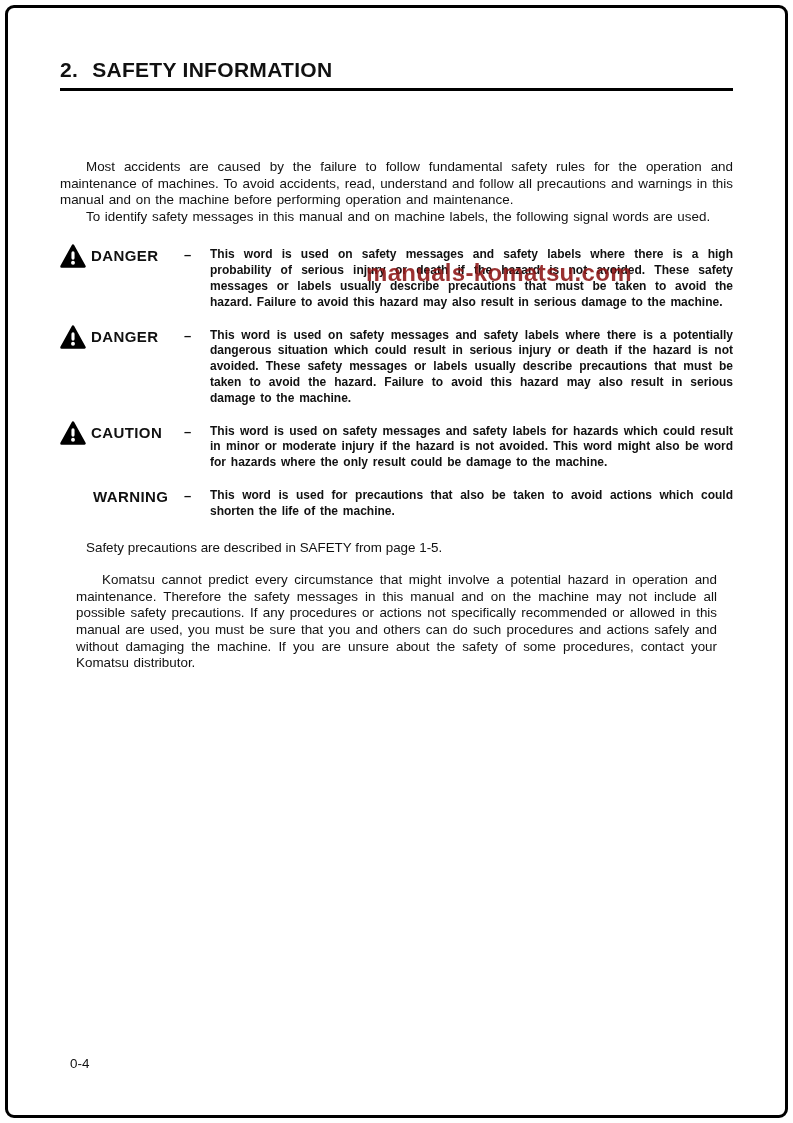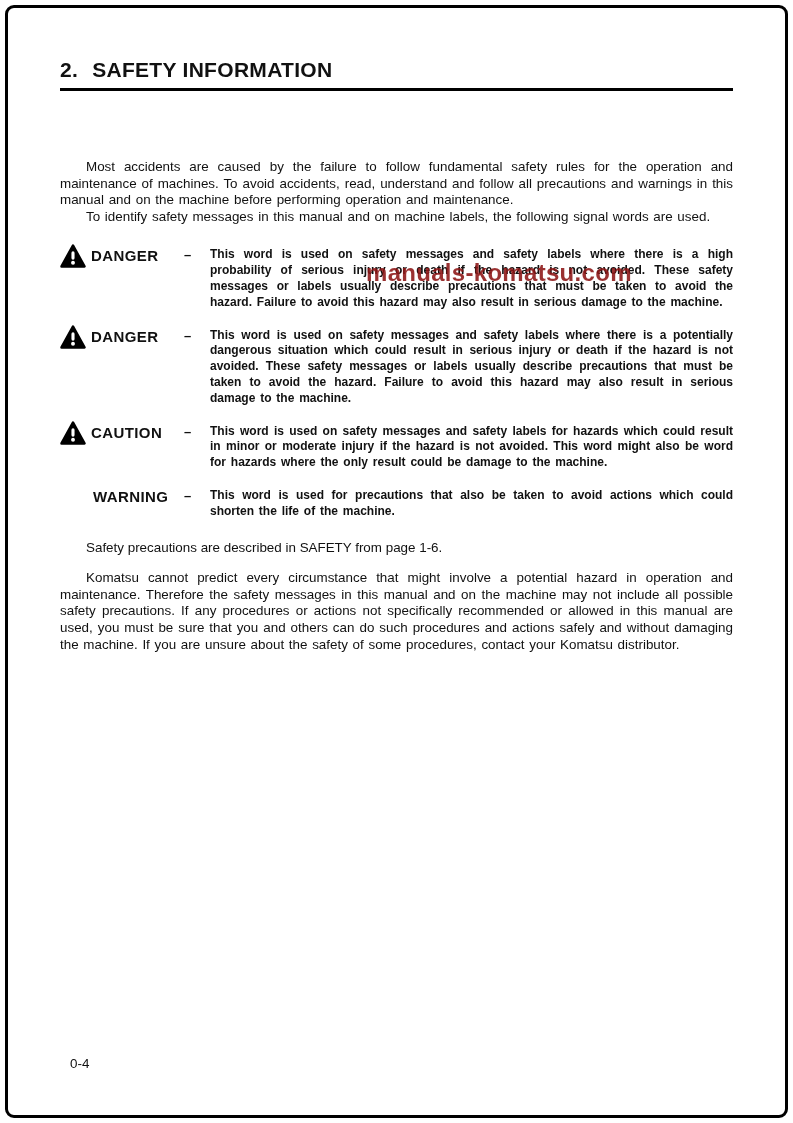--- a/index.html
+++ b/index.html
@@ -92,21 +92,21 @@
     line-height: 16.6px;
     text-indent: 26px;
   }
   .closing {
     margin-top: 14px;
     font-size: 13.4px;
     line-height: 16.6px;
     text-align: justify;
     word-spacing: 1px;
   }
-  .closing p { margin: 0; text-indent: 26px; }
+  .closing p { margin: 16px; text-indent: 26px; }
   .watermark {
     position: absolute;
     left: 358px;
     top: 218px;
     font-size: 24px;
     font-weight: bold;
     color: rgba(140, 20, 20, 0.88);
     letter-spacing: 0.3px;
     white-space: nowrap;
     pointer-events: none;
@@ -179,21 +179,21 @@
       <div class="entry">
         <div class="entry-label-col no-icon">
           <span class="entry-label">WARNING</span>
         </div>
         <div class="entry-dash">–</div>
         <div class="entry-text">This word is used for precautions that also be taken to avoid actions which could shorten the life of the machine.</div>
       </div>
 
     </div>
 
-    <div class="safety-ref">Safety precautions are described in SAFETY from page 1-6.</div>
+    <div class="safety-ref">Safety precautions are described in SAFETY from page 1-5.</div>
 
     <div class="closing">
       <p>Komatsu cannot predict every circumstance that might involve a potential hazard in operation and maintenance. Therefore the safety messages in this manual and on the machine may not include all possible safety precautions. If any procedures or actions not specifically recommended or allowed in this manual are used, you must be sure that you and others can do such procedures and actions safely and without damaging the machine. If you are unsure about the safety of some procedures, contact your Komatsu distributor.</p>
     </div>
 
   </div>
 
   <div class="watermark">manuals-komatsu.com</div>
 
   <div class="page-number">0-4</div>

